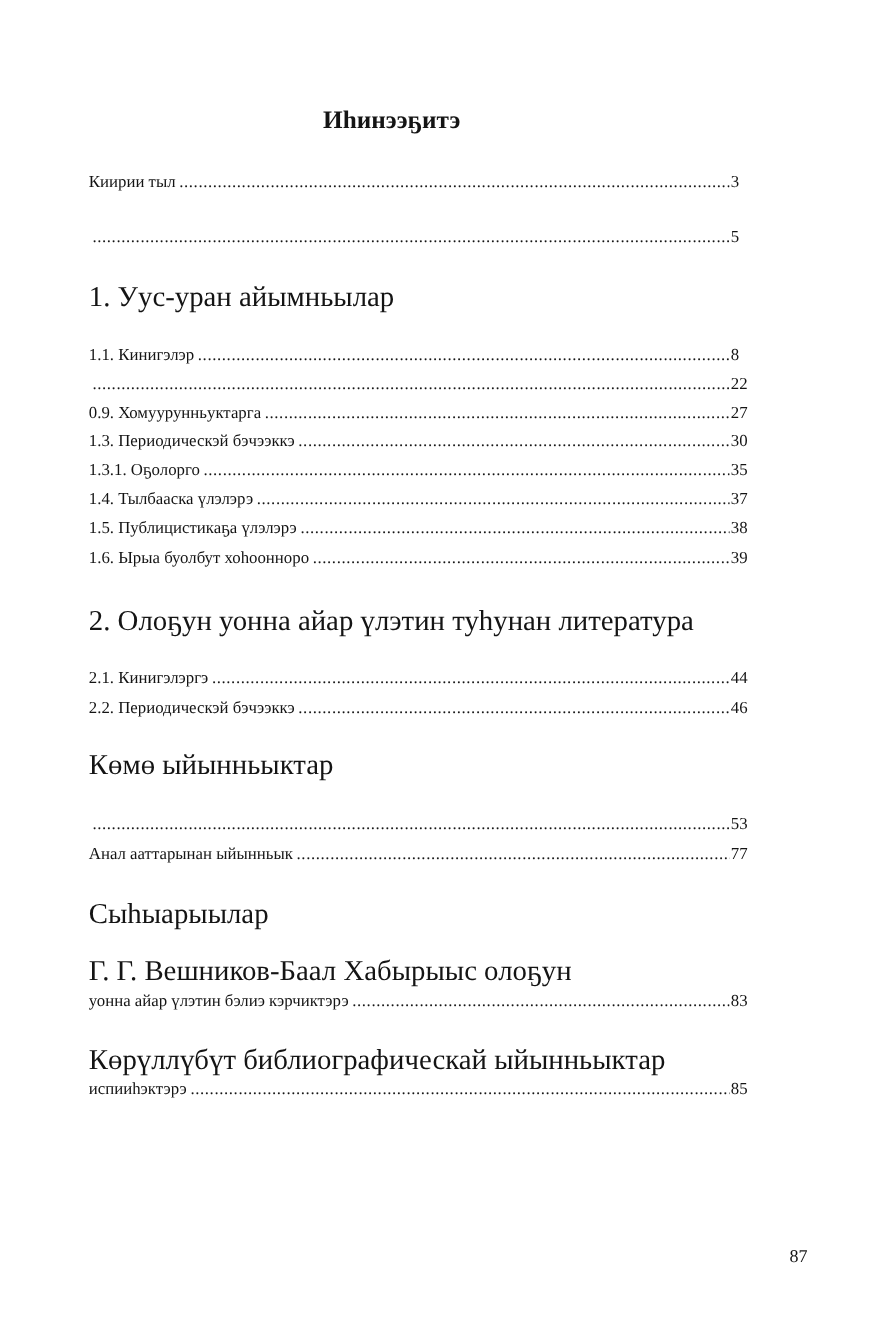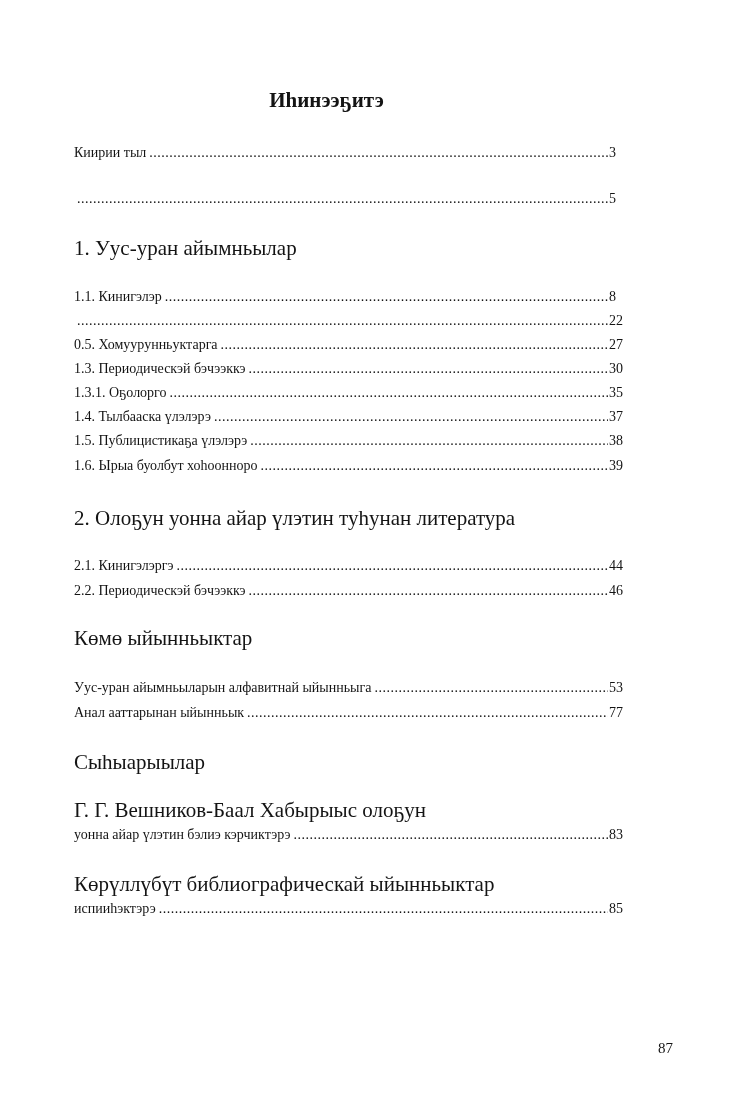--- a/index.html
+++ b/index.html
@@ -21,21 +21,21 @@
   .row .label i { font-style: italic; }
   .row .dots {
     flex: 1 1 auto; overflow: hidden; margin: 0 1px 0 3px;
     letter-spacing: 0.5px;
   }
   .row .dots::after {
     content: "..............................................................................................................................................................................................................";
   }
   .row .page { flex: 0 0 24px; text-align: left; }
   .heading {
-    position: absolute; left: 74px; font-size: 21px; line-height: 24px; white-space: nowrap;
+    position: absolute; left: 74px; font-size: 24px; line-height: 24px; white-space: nowrap;
   }
   .page-number {
     position: absolute; left: 658px; top: 1038px; font-size: 15px; line-height: 20px; text-align: right;
   }
 </style>
 </head>
 <body>
 
 <div class="title">Иhинээҕитэ</div>
 
@@ -55,21 +55,21 @@
 <div class="row" style="top:285px">
   <span class="label">1.1. Кинигэлэр</span>
   <span class="dots"></span>
   <span class="page">8</span>
 </div>
 <div class="row" style="top:309px">
   <span class="dots"></span>
   <span class="page">22</span>
 </div>
 <div class="row" style="top:333px">
-  <span class="label">0.5. Хомуурунньуктарга</span>
+  <span class="label">0.9. Хомуурунньуктарга</span>
   <span class="dots"></span>
   <span class="page">27</span>
 </div>
 <div class="row" style="top:357px">
   <span class="label">1.3. Периодическэй бэчээккэ</span>
   <span class="dots"></span>
   <span class="page">30</span>
 </div>
 <div class="row" style="top:381px">
   <span class="label">1.3.1. Оҕолорго</span>
@@ -101,21 +101,20 @@
 </div>
 <div class="row" style="top:579px">
   <span class="label">2.2. Периодическэй бэчээккэ</span>
   <span class="dots"></span>
   <span class="page">46</span>
 </div>
 
 <div class="heading" style="top:626px">Көмө ыйынньыктар</div>
 
 <div class="row" style="top:676px">
-  <span class="label">Уус-уран айымньыларын алфавитнай ыйынньыга</span>
   <span class="dots"></span>
   <span class="page">53</span>
 </div>
 <div class="row" style="top:701px">
   <span class="label">Анал ааттарынан ыйынньык</span>
   <span class="dots"></span>
   <span class="page">77</span>
 </div>
 
 <div class="heading" style="top:750px">Сыhыарыылар</div>

